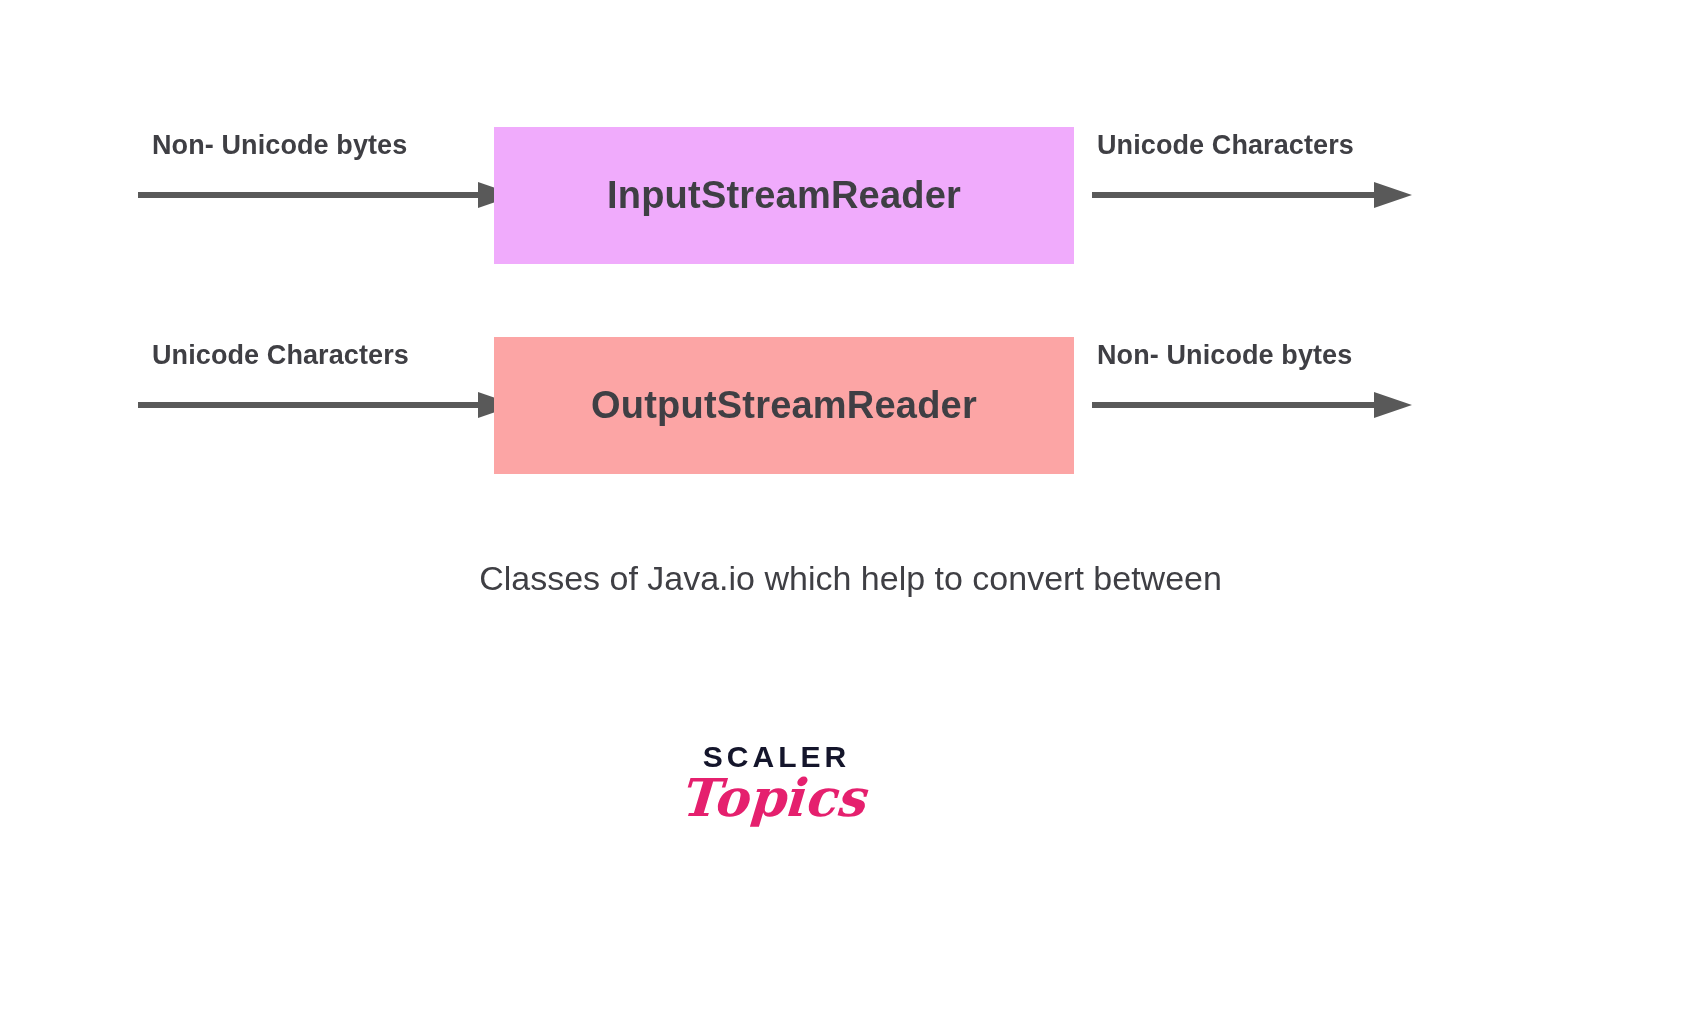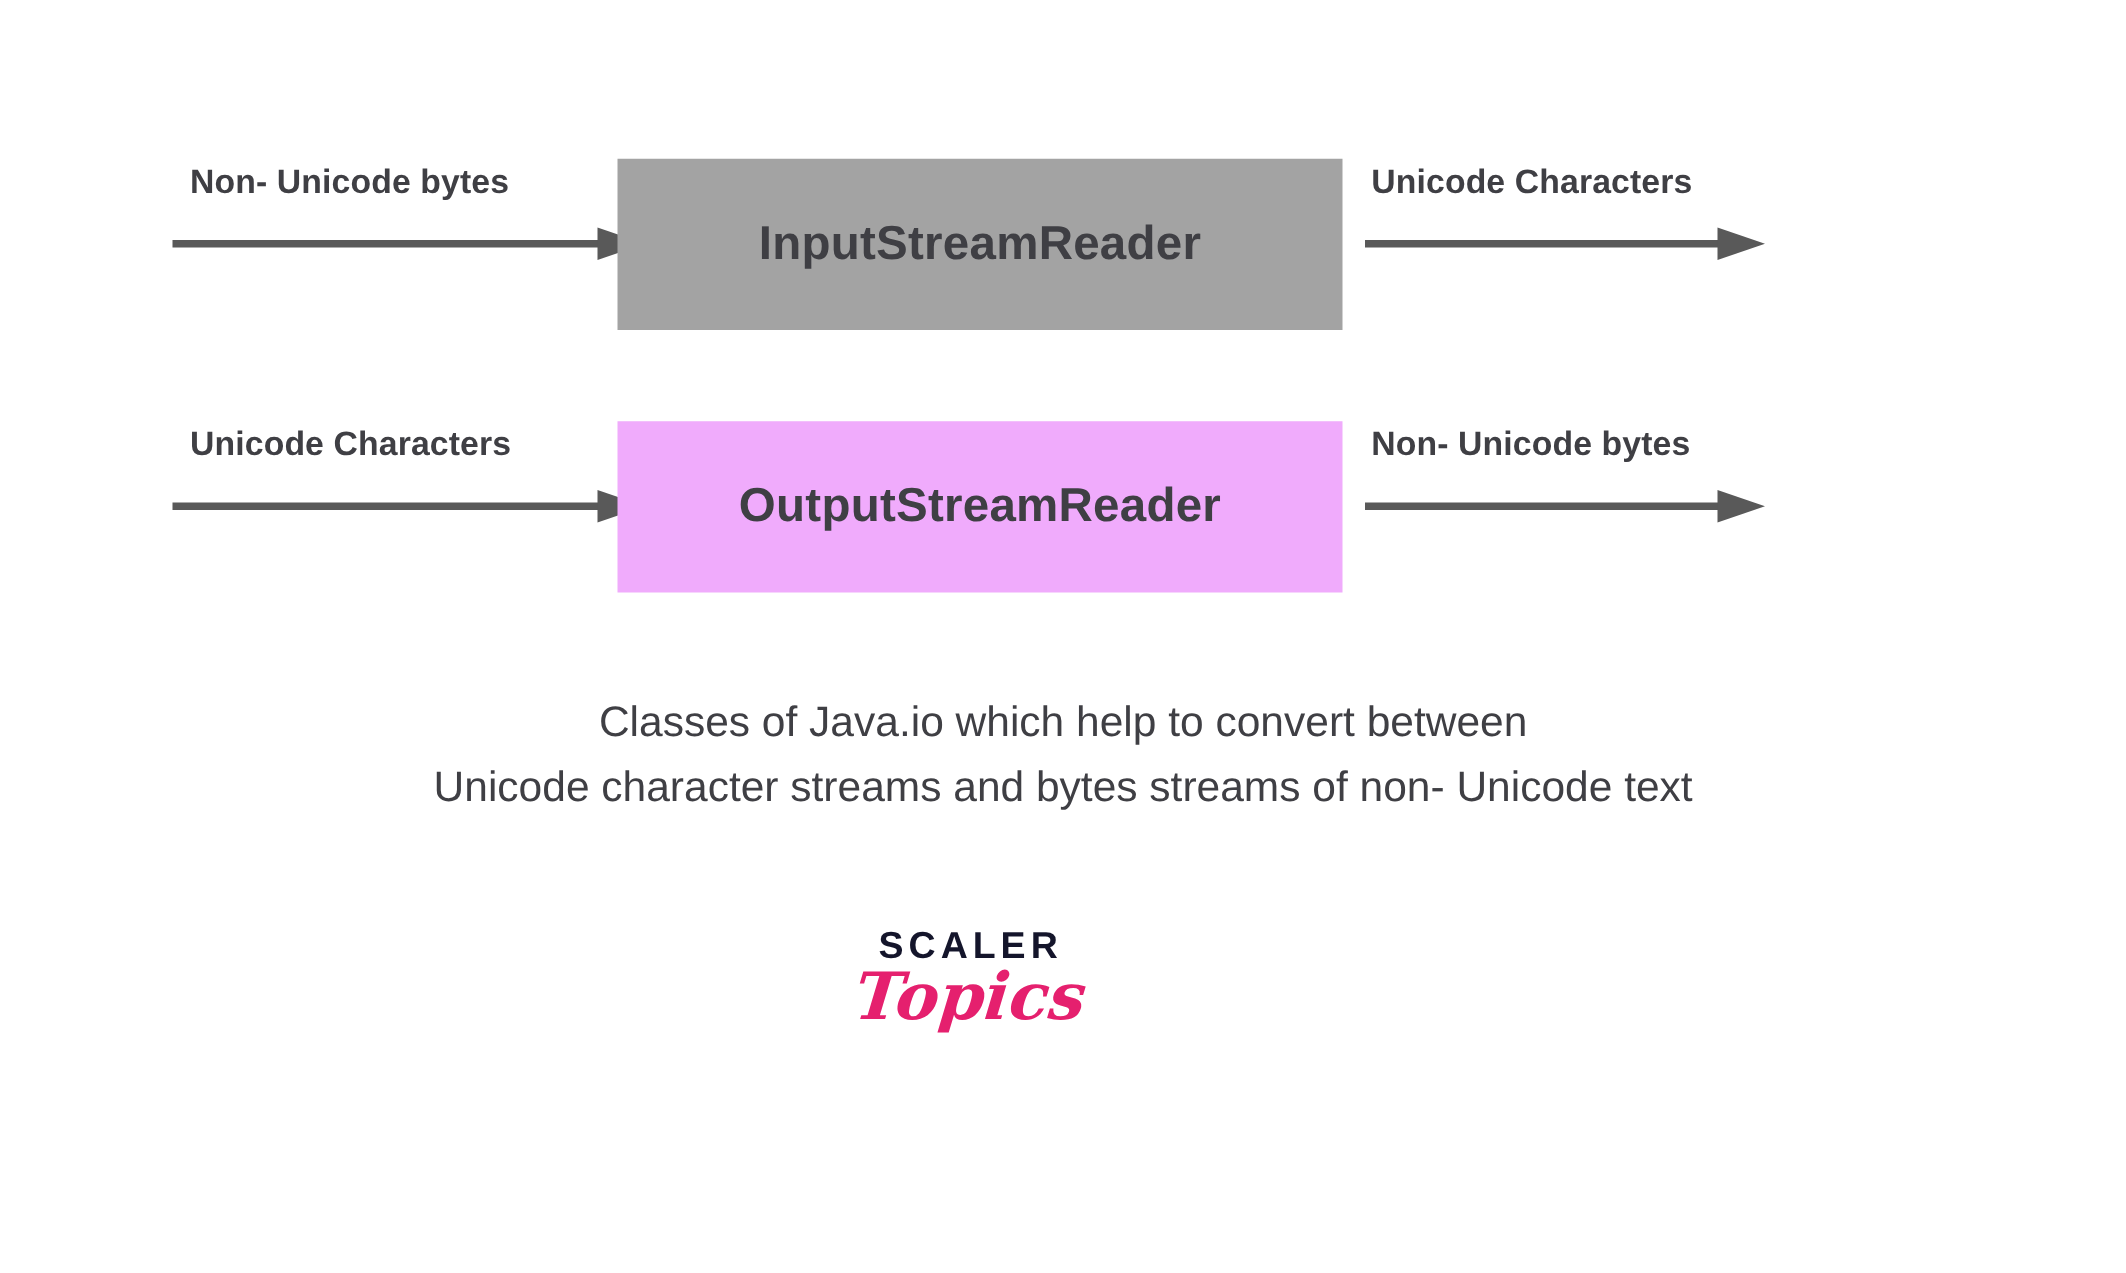--- a/index.html
+++ b/index.html
@@ -123,21 +123,21 @@
 
     <span class="edge-label left">Non- Unicode bytes</span>
 
     <div class="arrow left-arrow">
       <svg viewBox="0 0 378 26" preserveAspectRatio="none">
         <line x1="0" y1="13" x2="352" y2="13" stroke="#595959" stroke-width="6"></line>
         <polygon points="340,0 378,13 340,26" fill="#595959"></polygon>
       </svg>
     </div>
 
-    <div class="stream-box" style="background:#a3a3a3">
+    <div class="stream-box" style="background:#f0abfc">
       <span class="box-label">InputStreamReader</span>
     </div>
 
     <span class="edge-label right">Unicode Characters</span>
 
     <div class="arrow right-arrow">
       <svg viewBox="0 0 320 26" preserveAspectRatio="none">
         <line x1="0" y1="13" x2="294" y2="13" stroke="#595959" stroke-width="6"></line>
         <polygon points="282,0 320,13 282,26" fill="#595959"></polygon>
       </svg>
@@ -148,37 +148,36 @@
 
     <span class="edge-label left">Unicode Characters</span>
 
     <div class="arrow left-arrow">
       <svg viewBox="0 0 378 26" preserveAspectRatio="none">
         <line x1="0" y1="13" x2="352" y2="13" stroke="#595959" stroke-width="6"></line>
         <polygon points="340,0 378,13 340,26" fill="#595959"></polygon>
       </svg>
     </div>
 
-    <div class="stream-box" style="background:#f0abfc">
+    <div class="stream-box" style="background:#fca5a5">
       <span class="box-label">OutputStreamReader</span>
     </div>
 
     <span class="edge-label right">Non- Unicode bytes</span>
 
     <div class="arrow right-arrow">
       <svg viewBox="0 0 320 26" preserveAspectRatio="none">
         <line x1="0" y1="13" x2="294" y2="13" stroke="#595959" stroke-width="6"></line>
         <polygon points="282,0 320,13 282,26" fill="#595959"></polygon>
       </svg>
     </div>
   </div>
 
   <div class="caption">
     <span class="cap-line">Classes of Java.io which help to convert between</span>
-    <span class="cap-line">Unicode character streams and bytes streams of non- Unicode text</span>
   </div>
 
   <div class="logo">
     <span class="logo-top">SCALER</span>
     <span class="logo-bottom">Topics</span>
   </div>
 
 </div>
 
 </body></html>

